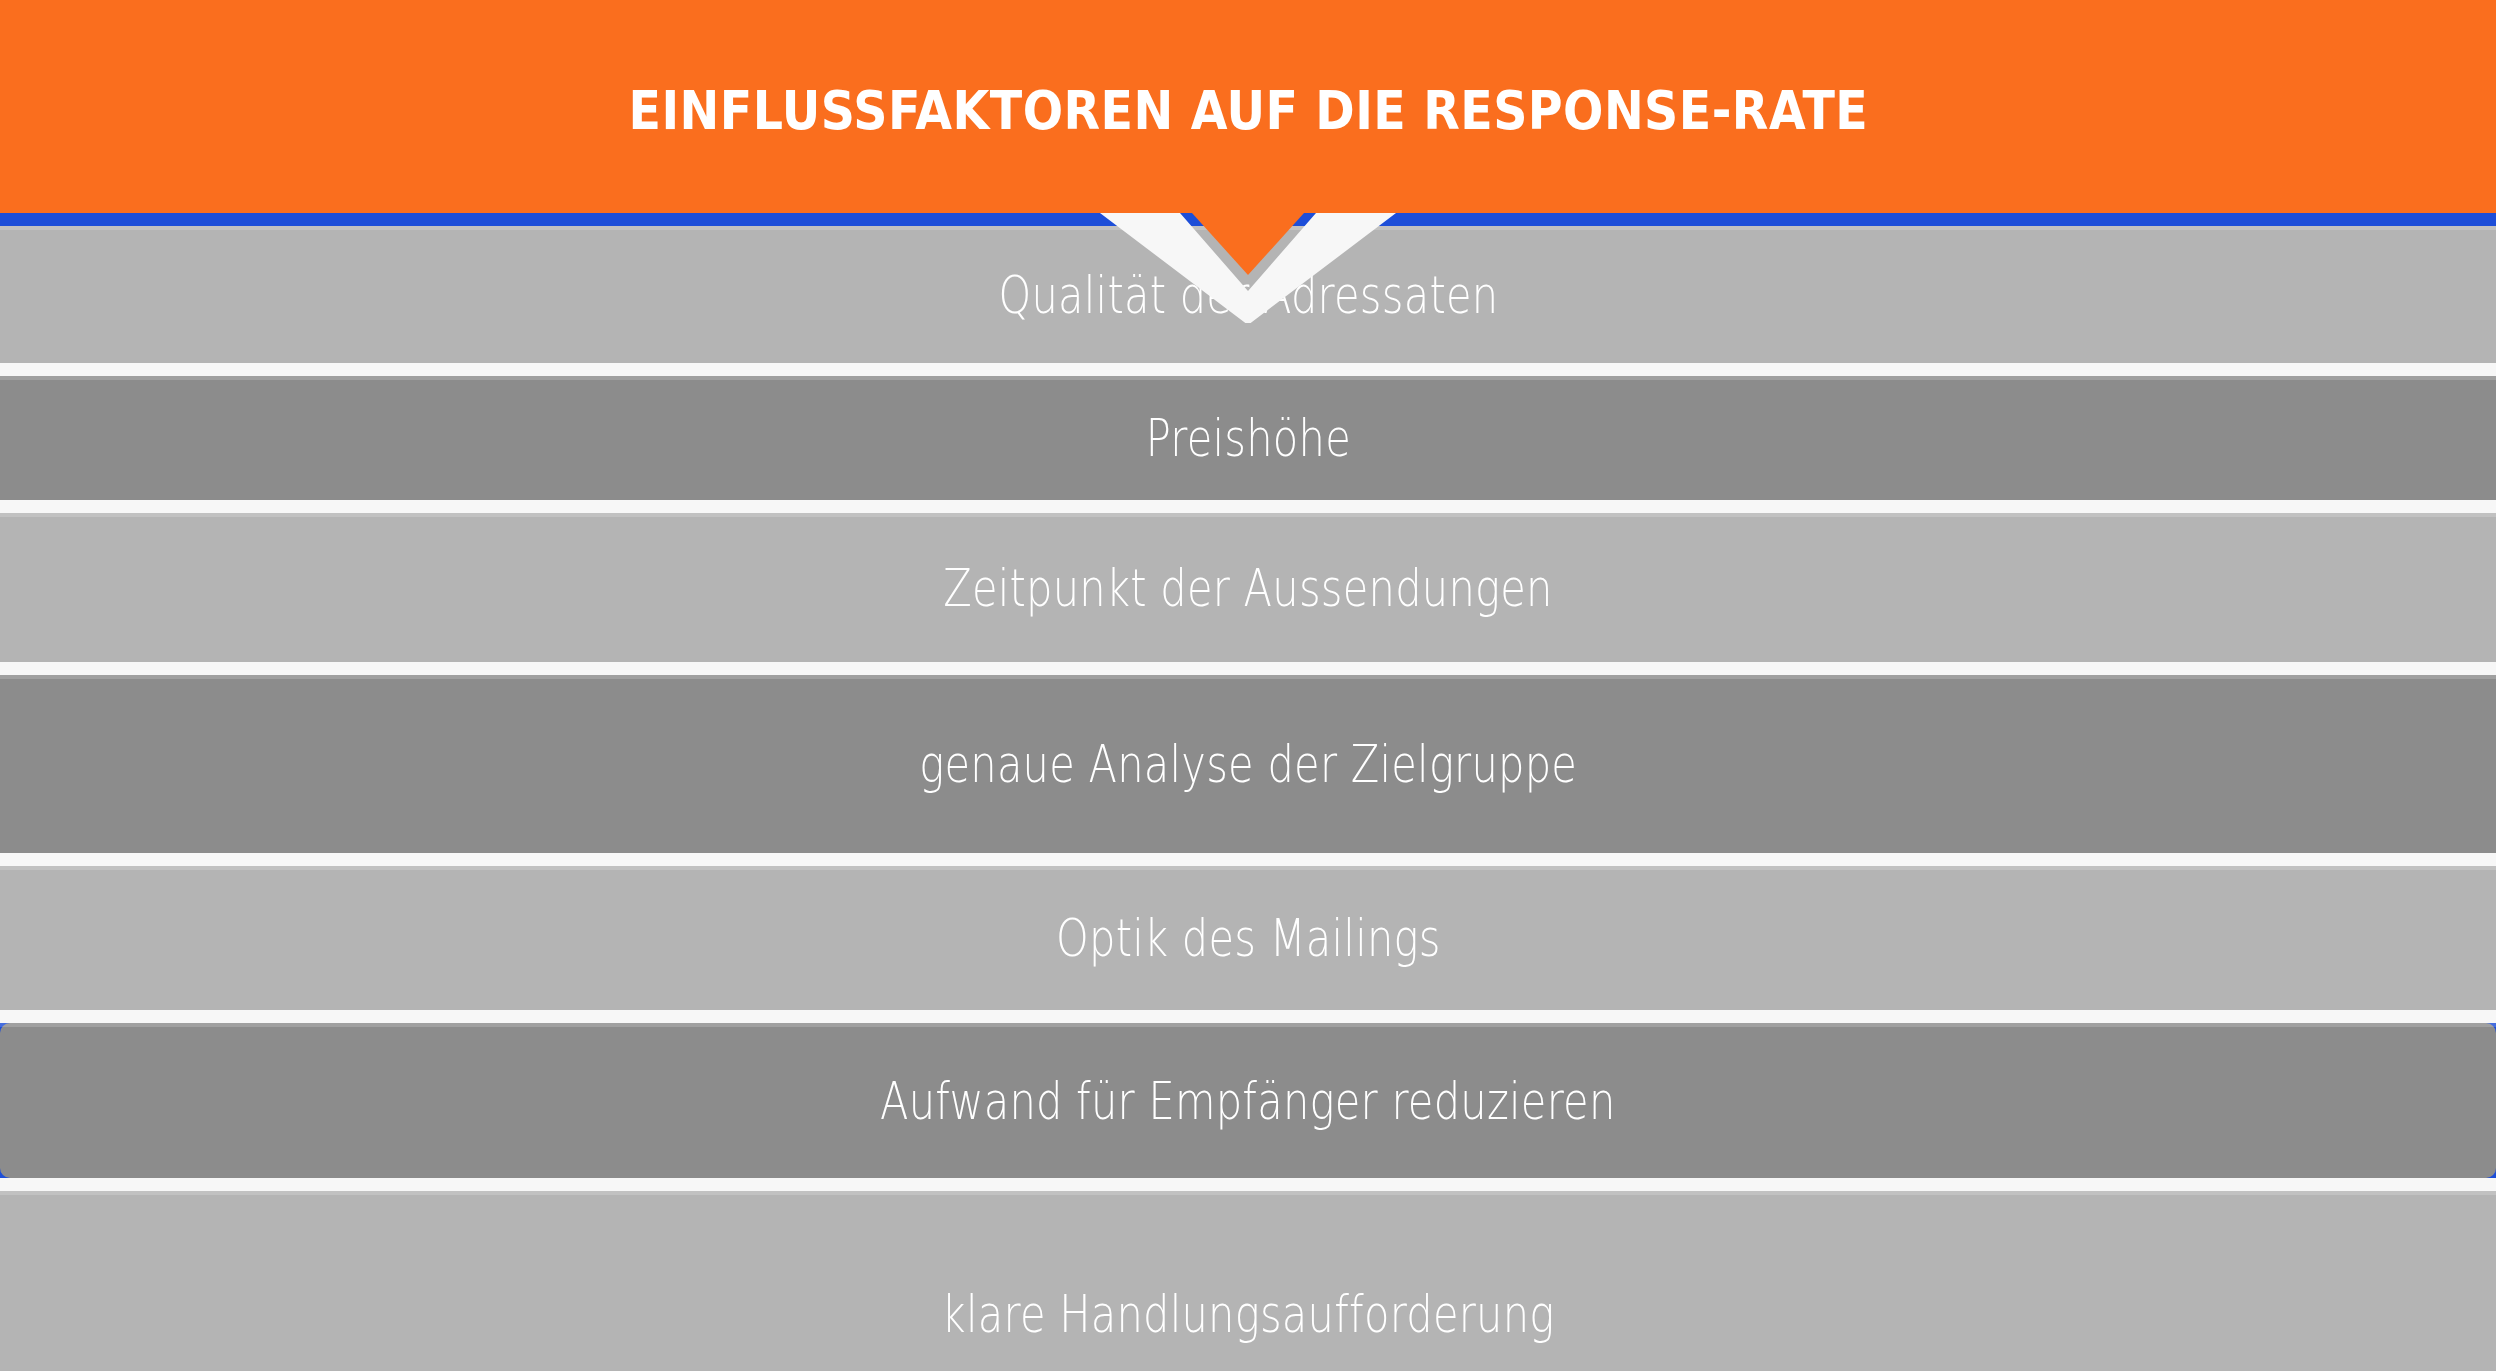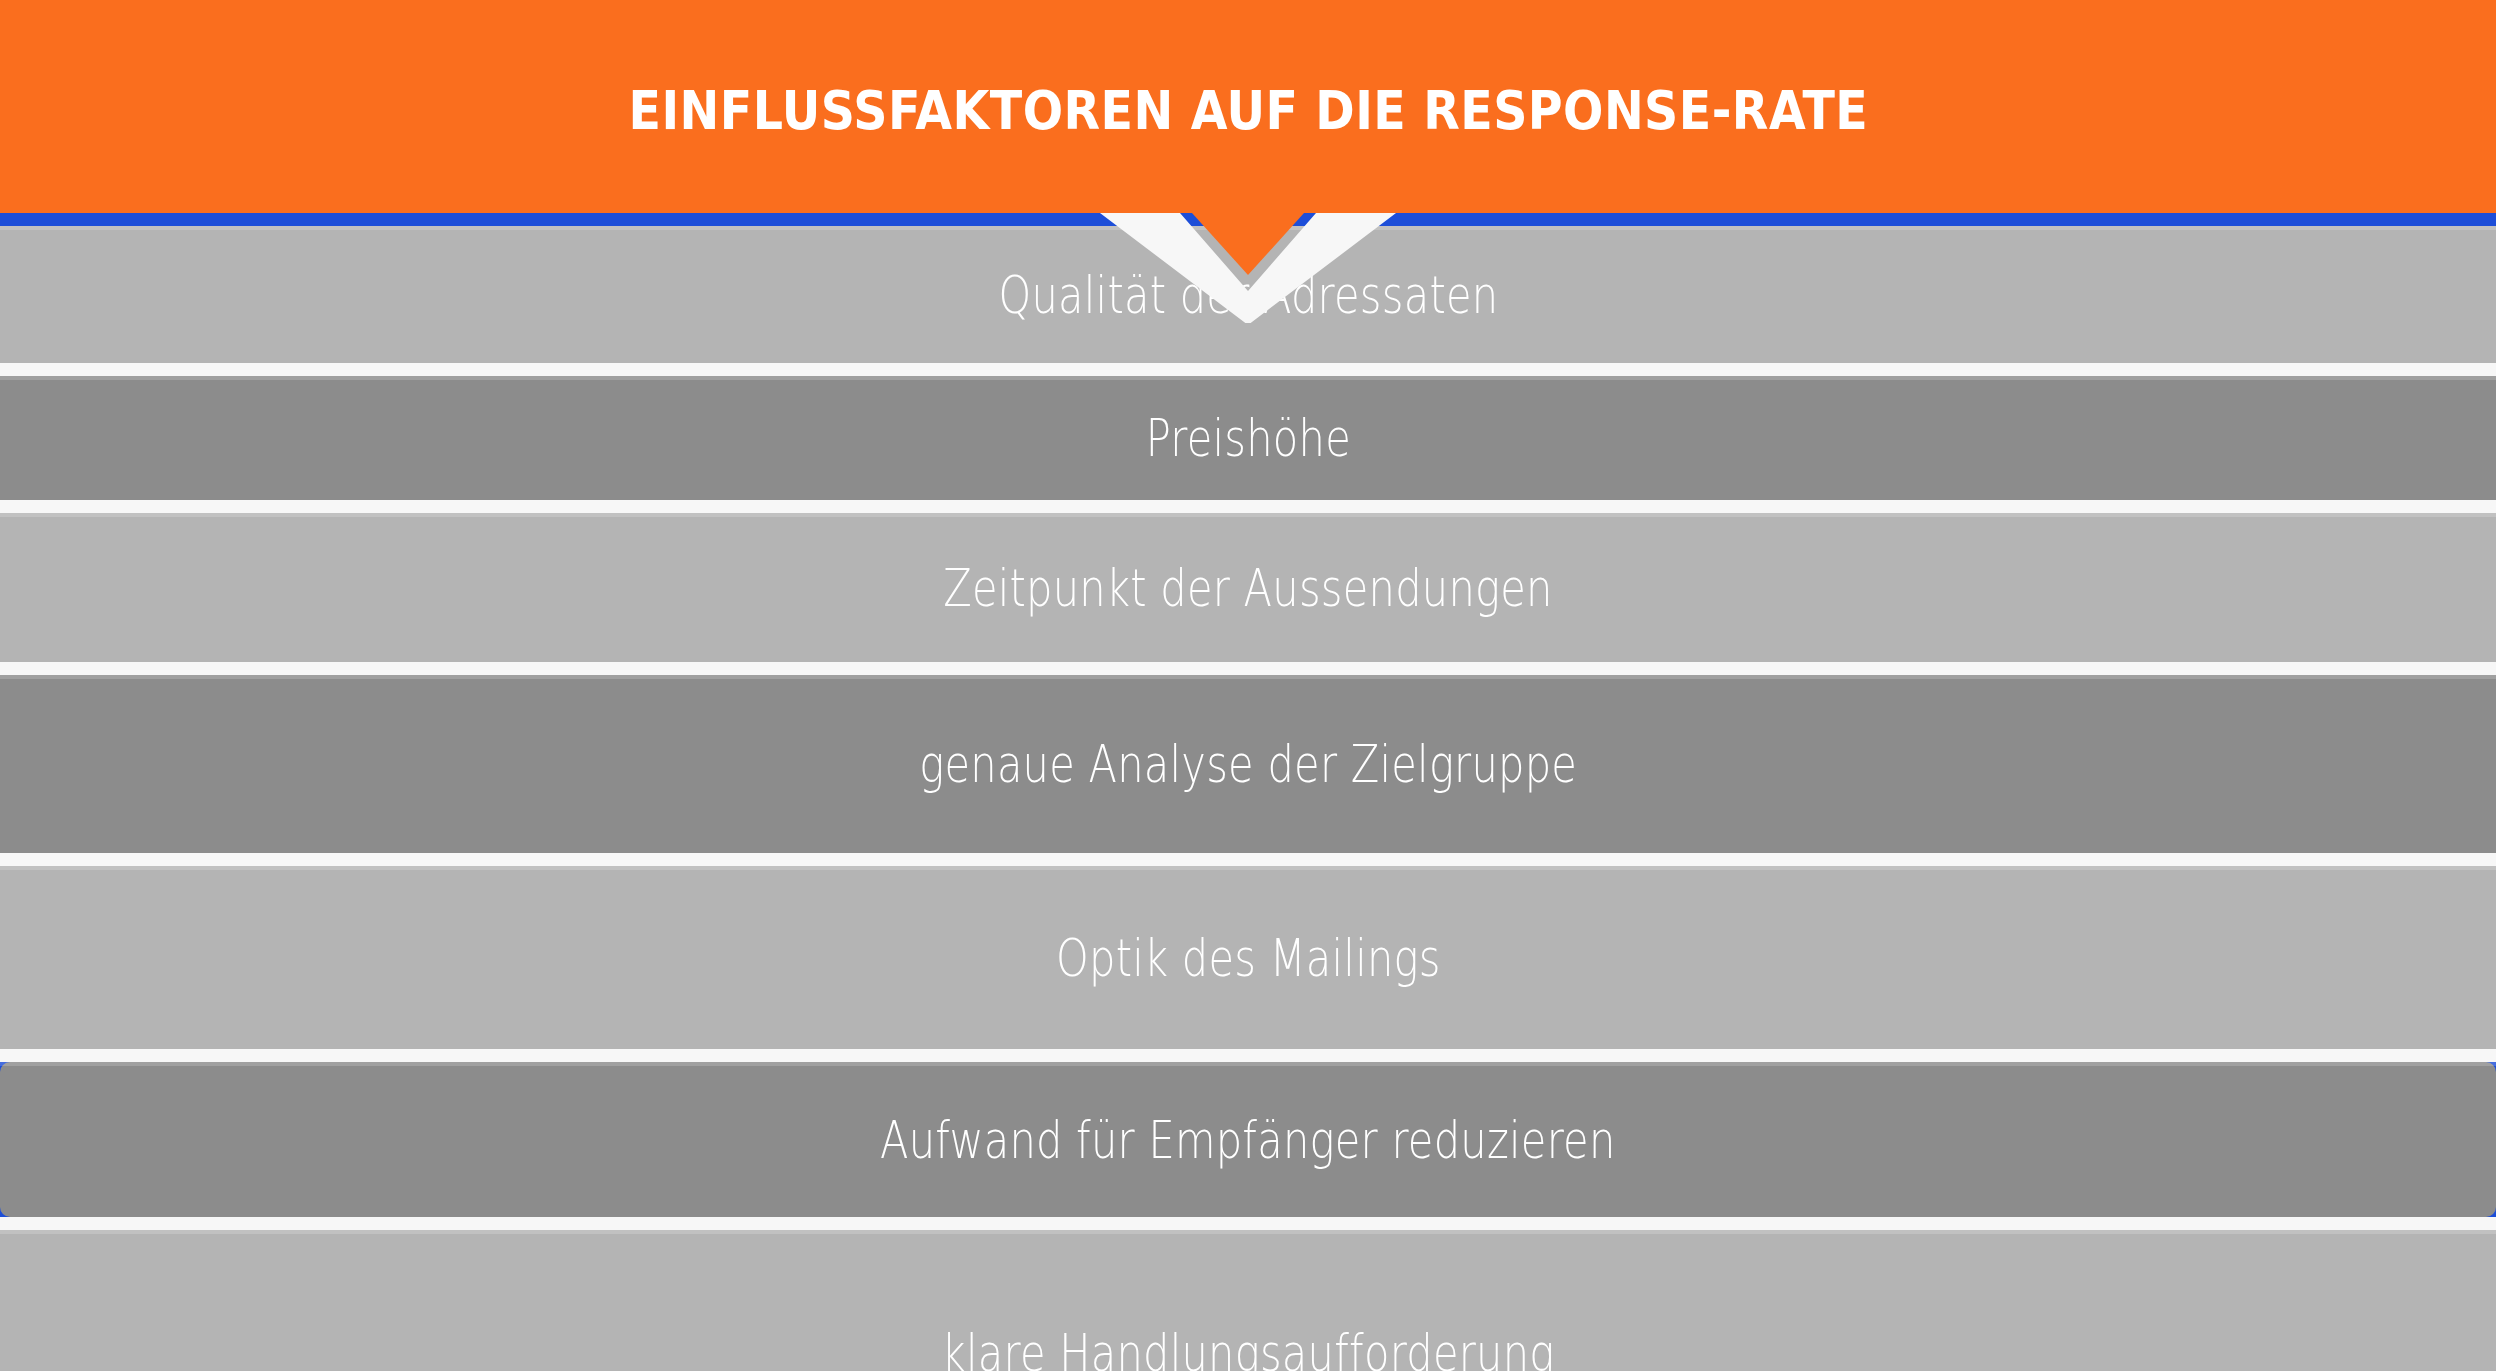--- a/index.html
+++ b/index.html
@@ -150,21 +150,21 @@
     <div class="bar light" style="height:149px;">
       <span class="bar-label">Zeitpunkt der Aussendungen</span>
     </div>
     <div class="bar-gap"></div>
 
     <div class="bar dark" style="height:178px;">
       <span class="bar-label">genaue Analyse der Zielgruppe</span>
     </div>
     <div class="bar-gap"></div>
 
-    <div class="bar light" style="height:183px;">
+    <div class="bar light" style="height:144px;">
       <span class="bar-label">Optik des Mailings</span>
     </div>
     <div class="bar-gap"></div>
 
     <div class="bar dark" style="height:155px;border-radius:10px;">
       <span class="bar-label">Aufwand für Empfänger reduzieren</span>
     </div>
     <div class="bar-gap"></div>
 
     <div class="bar light" style="height:246px;">

